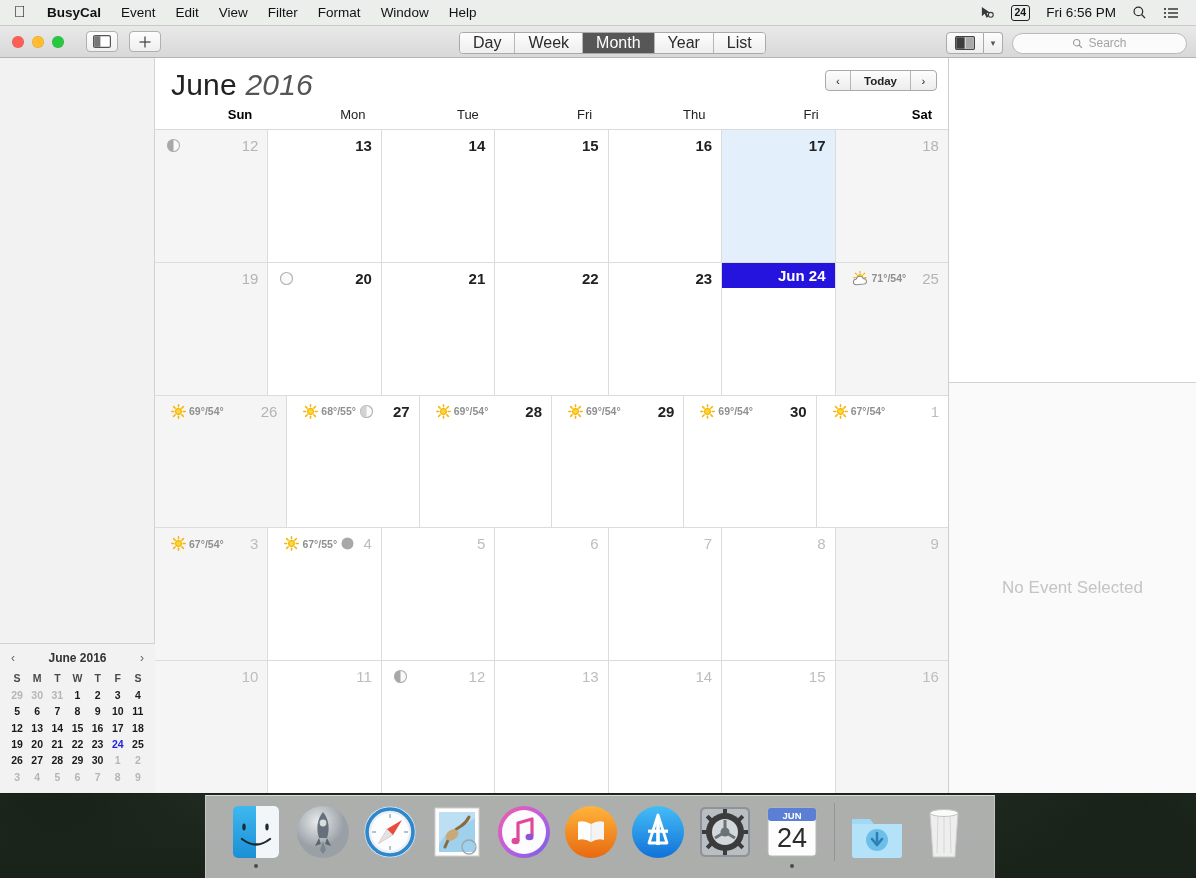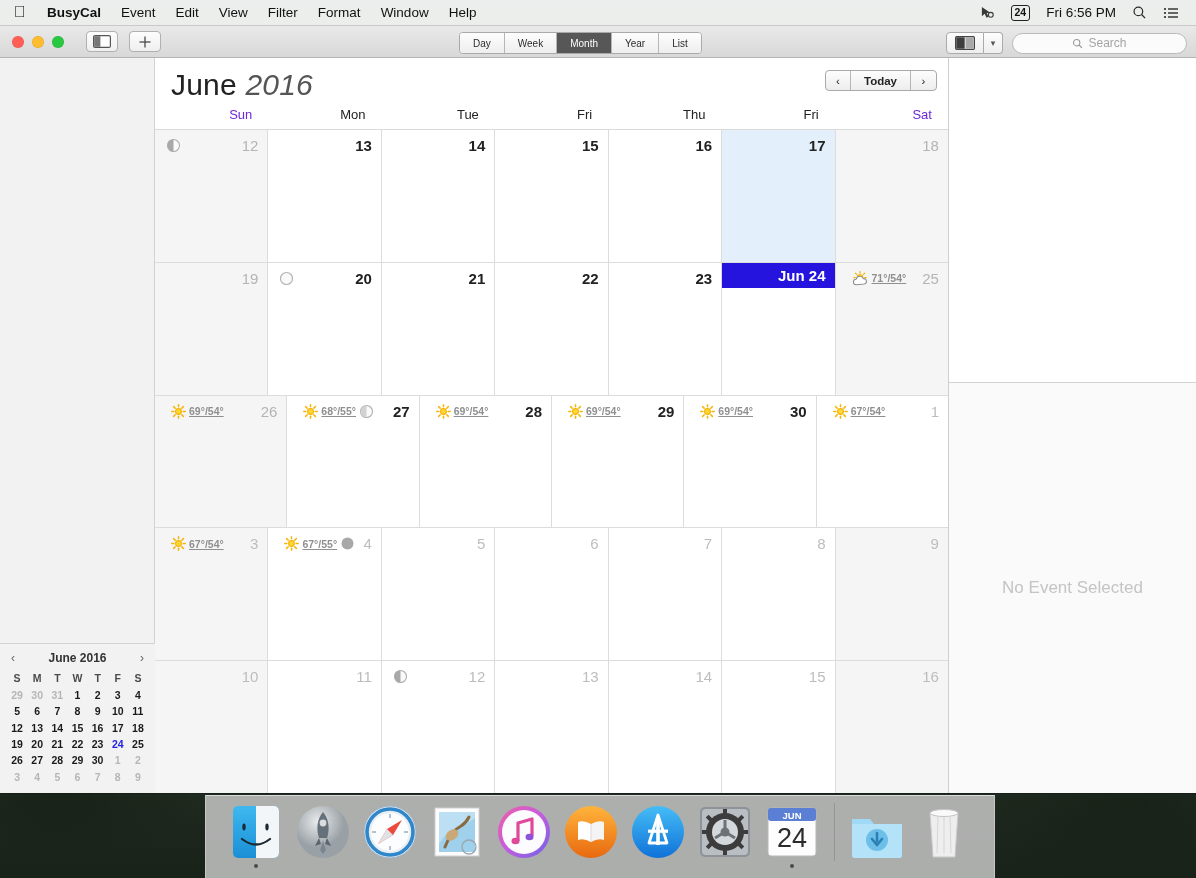--- a/index.html
+++ b/index.html
@@ -74,21 +74,21 @@
   #sidebar-toggle { margin-left: 22px; }
   #new-event-btn { margin-left: 11px; width: 31px; }
 
   .seg-group {
     position: absolute; left: 459px; top: 6px;
     display: flex; height: 22px;
     border: 1px solid #a9a9a9; border-radius: 4px; overflow: hidden;
     background: linear-gradient(180deg,#fdfdfd,#eeeeee);
   }
   .seg {
-    padding: 0 13px; font-size: 10px; color: #2b2b2b;
+    padding: 0 13px; font-size: 16px; color: #2b2b2b;
     display: flex; align-items: center; border-right: 1px solid #b6b6b6;
     background: linear-gradient(180deg,#fdfdfd,#eeeeee);
   }
   .seg:last-child { border-right: none; }
   .seg.active { background: #575757; color: #fff; }
 
   .tb-right { position: absolute; right: 9px; top: 6px; display: flex; align-items: center; }
   #view-split-btn {
     height: 22px; width: 38px; border: 1px solid #aaa; border-radius: 4px 0 0 4px;
     background: linear-gradient(180deg,#fdfdfd,#eeeeee);
@@ -160,21 +160,21 @@
   #nav-prev, #nav-next { width: 25px; }
   #nav-today { padding: 0 13px; font-weight: 600; }
 
   #dow-row {
     position: absolute; left: 0; right: 0; bottom: 0; height: 24px; display: flex;
   }
   .dow {
     flex: 1; text-align: right; padding-right: 16px;
     font-size: 13px; color: #222; line-height: 20px;
   }
-  .dow.weekend { color: #6d28d9; }
+  .dow.weekend { color: #000000; font-weight: bold; }
 
   #grid { flex: 1; display: flex; flex-direction: column; }
   .week { flex: 1; display: flex; border-bottom: 1px solid #dcdcdc; }
   .week:last-child { border-bottom: none; }
   .day {
     flex: 1; border-right: 1px solid #dcdcdc; position: relative; background: #fff;
     min-width: 0;
   }
   .day:last-child { border-right: none; }
   .day.weekend { background: #f5f5f5; }
@@ -189,21 +189,21 @@
   .day-num.today-banner {
     background: #2414dd; color: #fff; font-weight: 600;
     position: absolute; left: 0; right: 0; top: 0; height: 25px;
     display: flex; align-items: center; justify-content: flex-end;
     padding-right: 9px; font-size: 15px;
   }
   .wx {
     display: flex; align-items: center; gap: 3px;
     margin-right: auto; padding-left: 5px;
   }
-  .wx-temp { font-size: 10.5px; color: #8f8f8f; font-weight: bold; white-space: nowrap; text-decoration: underline; }
+  .wx-temp { font-size: 10.5px; color: #8f8f8f; font-weight: bold; white-space: nowrap; }
   .moon { flex-shrink: 0; }
 
   
   #rightpanel {
     width: 248px; min-width: 248px; background: #fafafa;
     border-left: 1px solid #cfcfcf; display: flex; flex-direction: column;
   }
   #todo-head {
     height: 26px; display: flex; align-items: center; gap: 12px;
     padding: 0 9px 0 11px;

